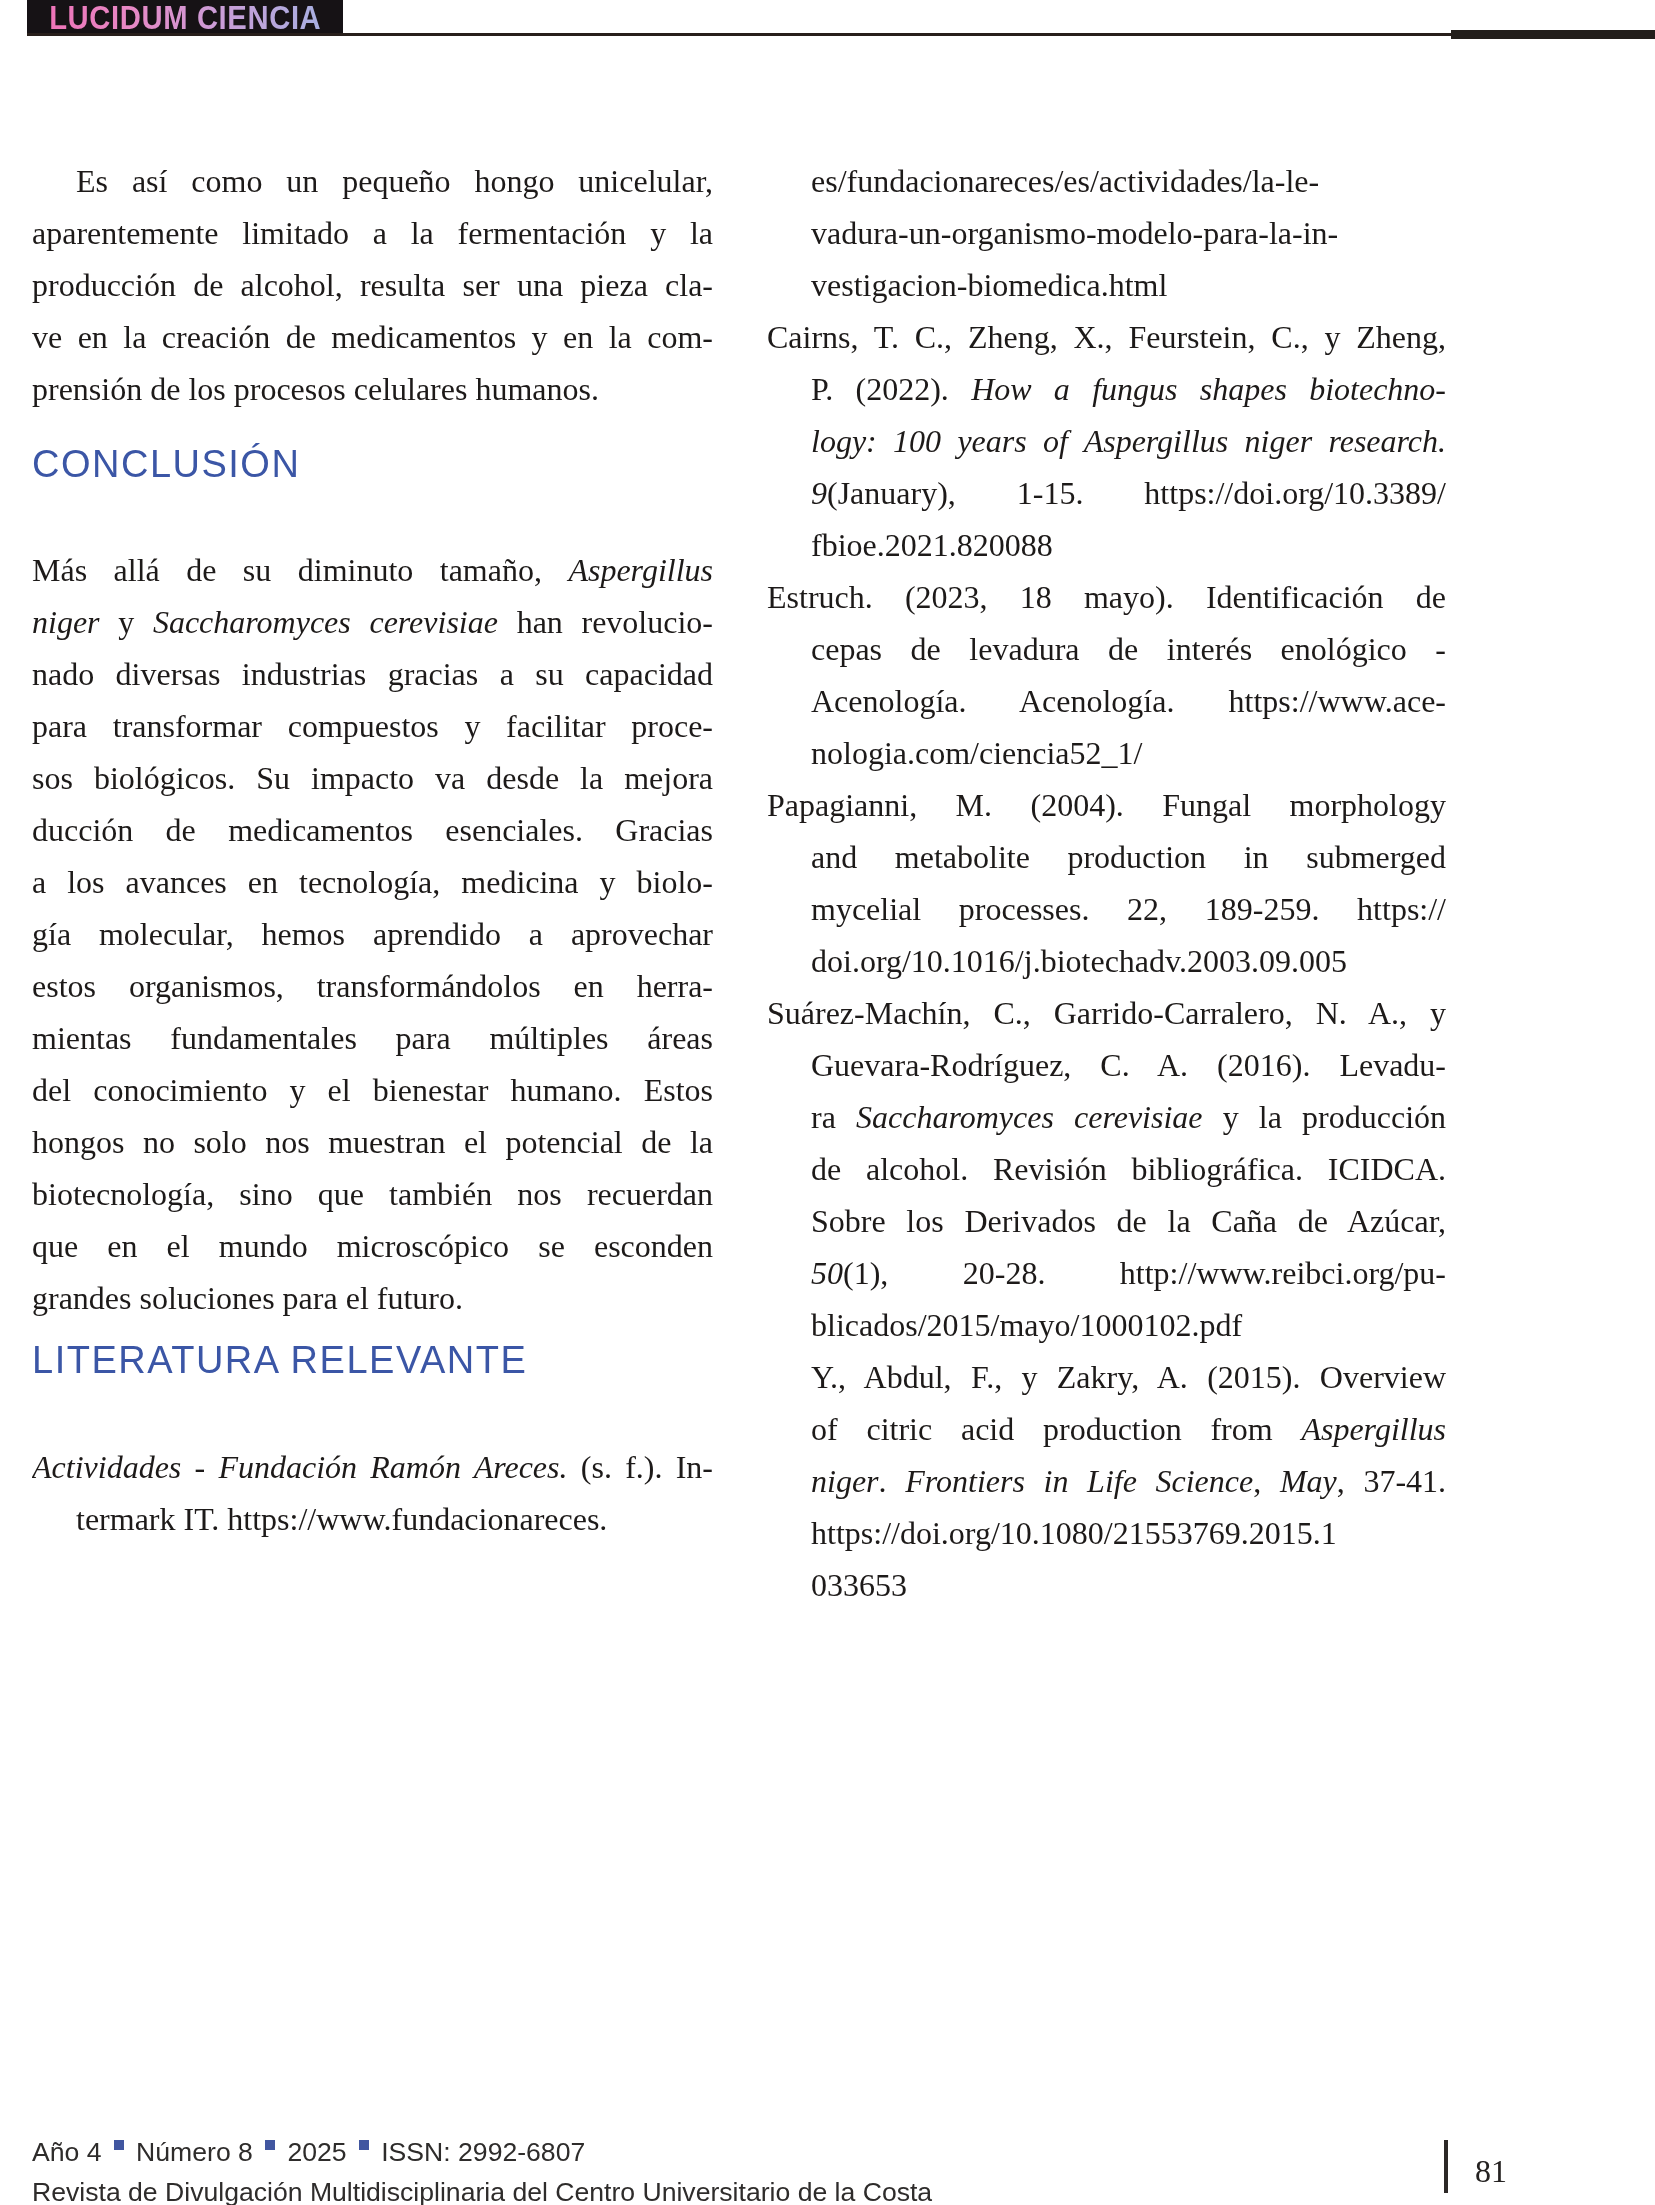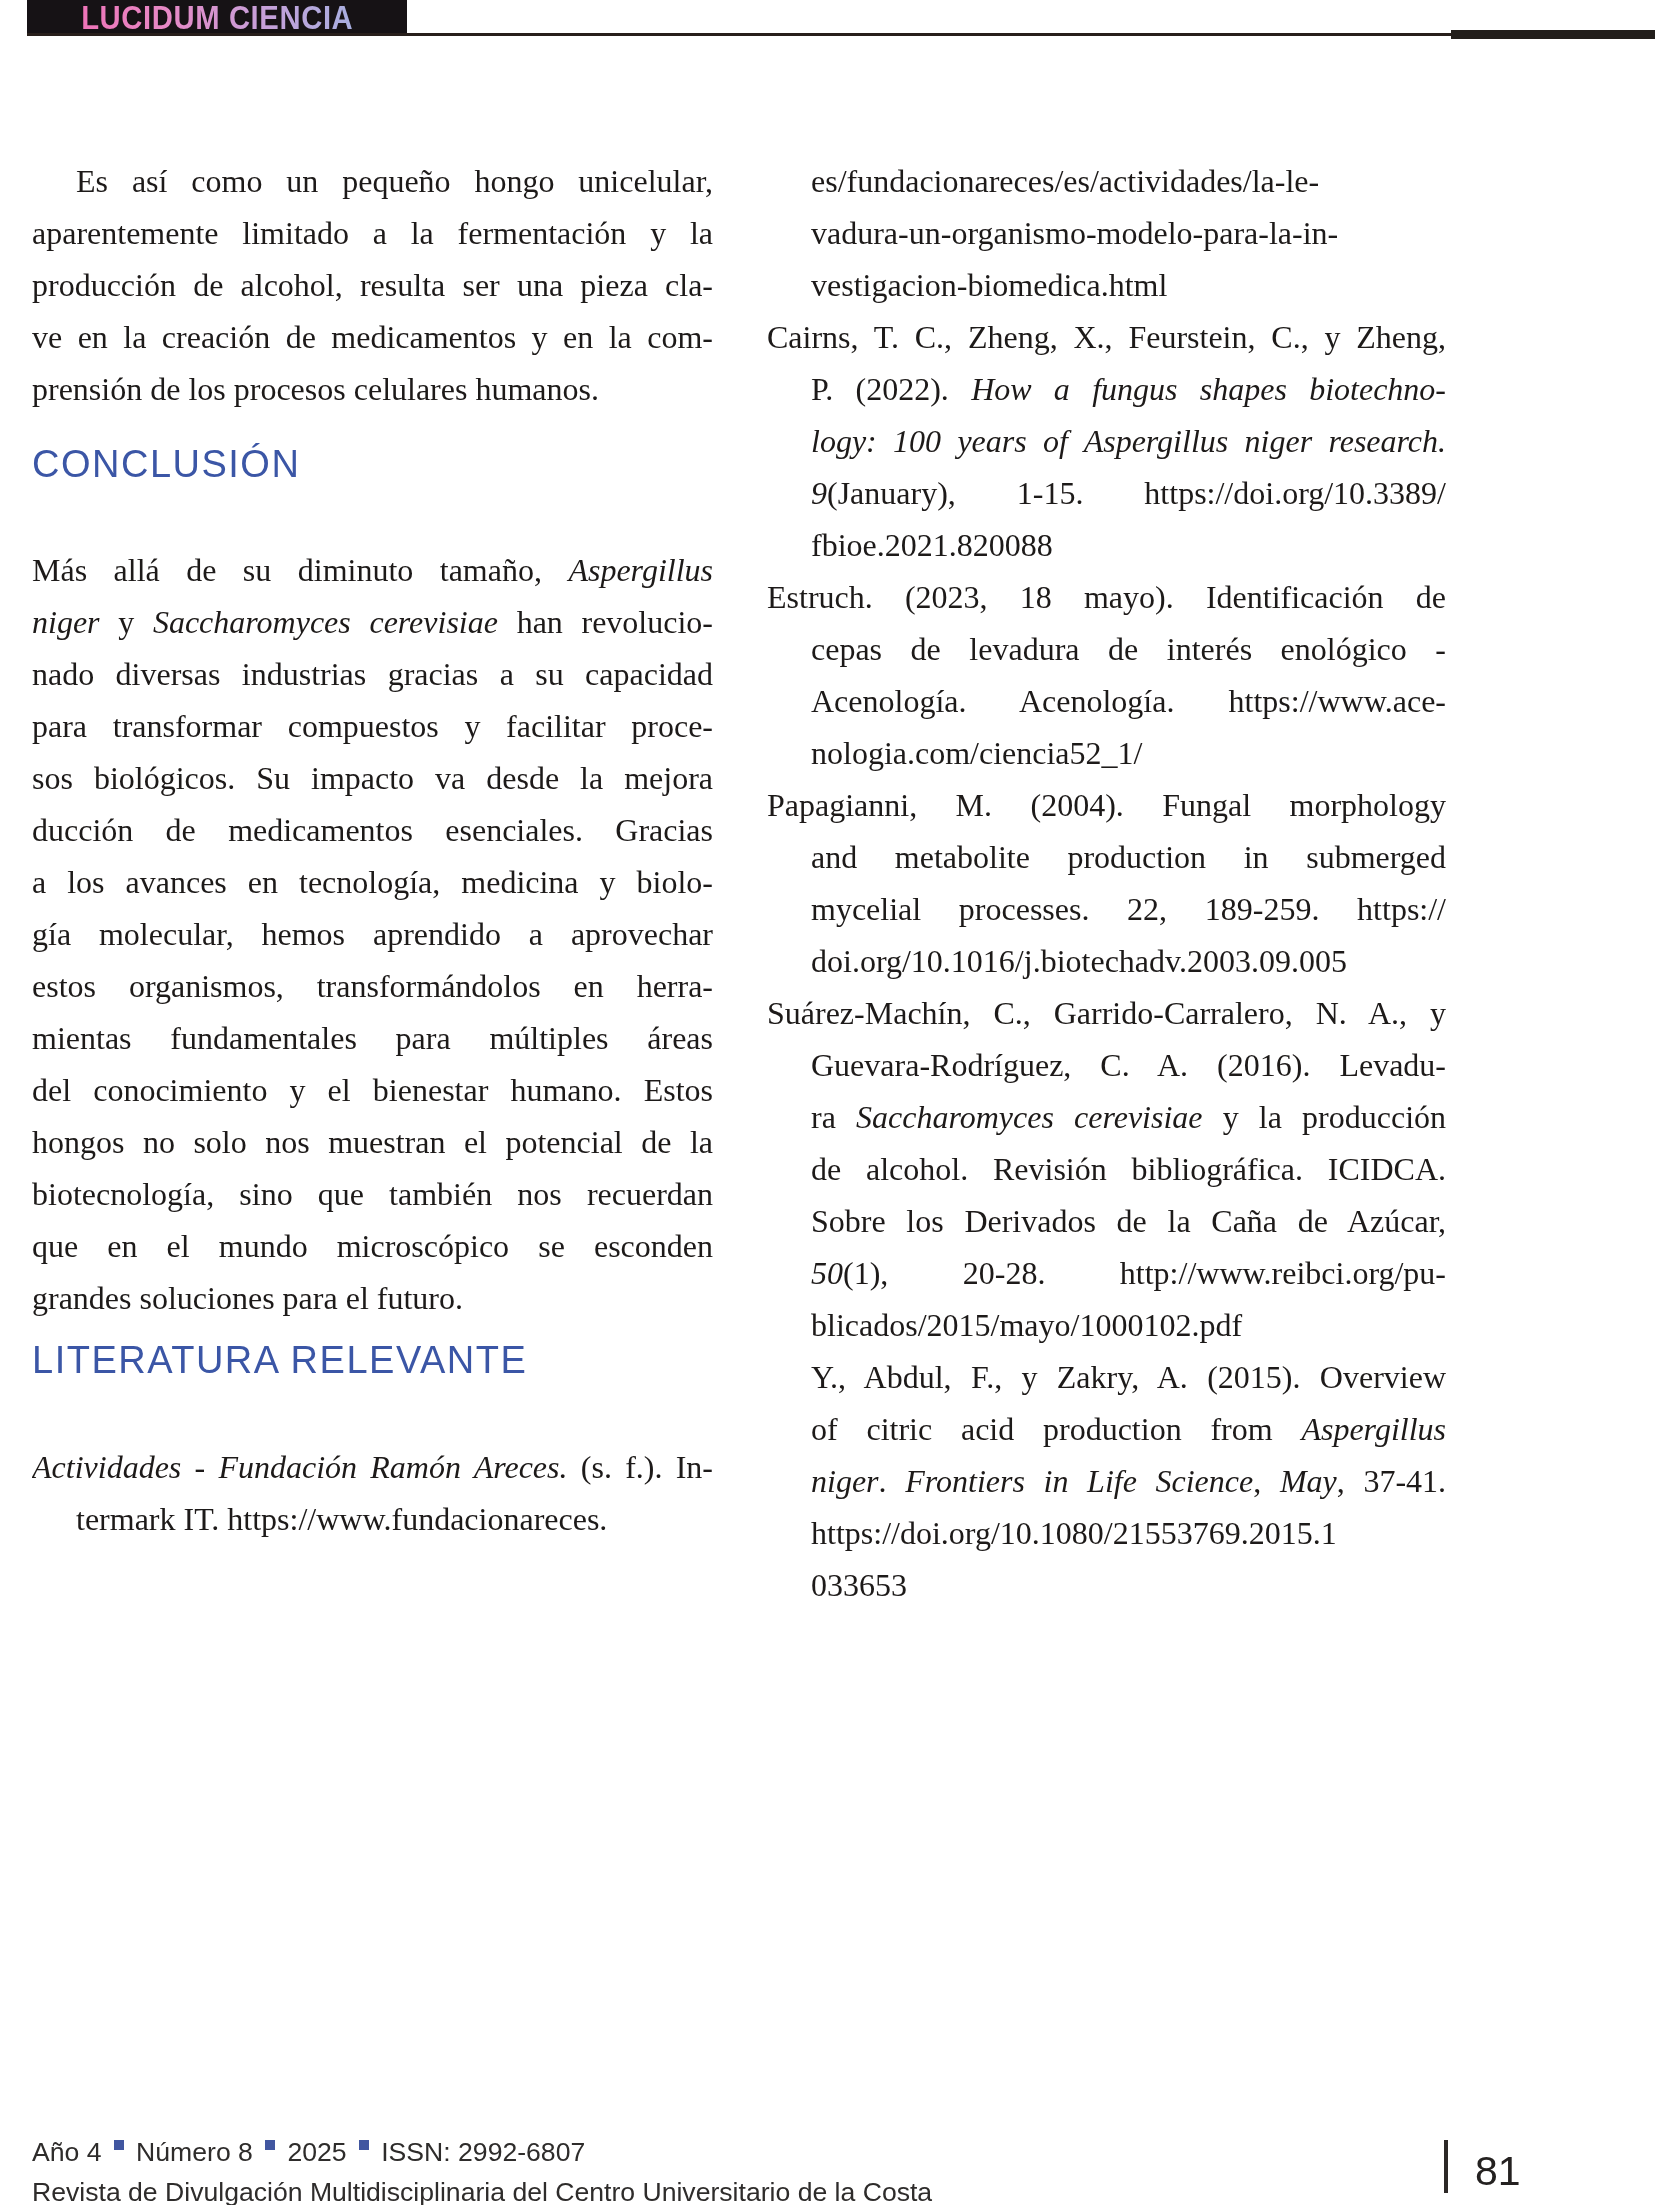--- a/index.html
+++ b/index.html
@@ -4,21 +4,21 @@
 <style>
   html,body { margin:0; padding:0; background:#e8e8e8; }
   .page {
     position:relative; width:1655px; height:2205px; margin:0 auto;
     background:#ffffff; overflow:hidden;
     font-family:"Liberation Serif", serif;
   }
 
   
   .logo-box {
-    position:absolute; left:27px; top:0; width:380px; height:35px;
+    position:absolute; left:27px; top:0; width:316px; height:35px;
     background:#161215; display:flex; align-items:center; justify-content:center;
     overflow:hidden;
   }
   .logo-text {
     font-family:"Liberation Sans", sans-serif; font-weight:700; font-size:34px;
     letter-spacing:0.7px; white-space:nowrap; transform:scaleX(0.86);
     background:linear-gradient(90deg,#ee74b8 0%,#e788c5 30%,#cb9dd7 62%,#a8afe0 100%);
     -webkit-background-clip:text; background-clip:text; color:transparent;
     line-height:35px;
   }
@@ -55,21 +55,21 @@
   .footer-journal {
     position:absolute; left:32px; top:2176px;
     font-family:"Liberation Sans", sans-serif; font-size:26.6px; line-height:32px; color:#2e2c2b;
   }
   .page-number-wrap {
     position:absolute; left:1444px; top:2140px; height:53px;
     display:flex; align-items:flex-end;
   }
   .page-number-bar { width:4.4px; height:53px; background:#2c2826; }
   .page-number {
-    font-family:Liberation Sans, sans-serif; font-size:41px; line-height:43px;
+    font-family:Liberation Serif, serif; font-size:32px; line-height:43px;
     color:#242120; margin-left:26.6px;
   }
 </style>
 </head>
 <body>
 
 <div class="page">
 
   <div class="logo-box">
     <span class="logo-text">LUCIDUM CIENCIA</span>

